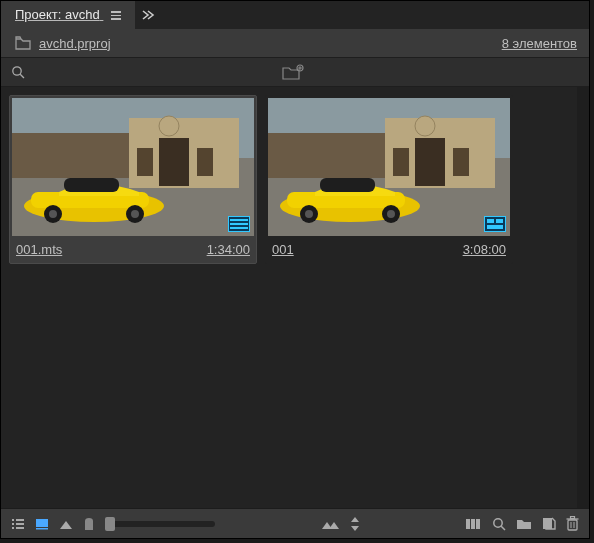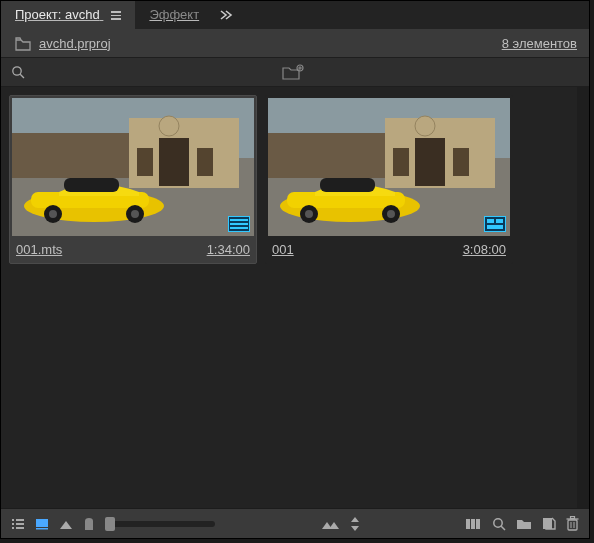--- a/index.html
+++ b/index.html
@@ -52,21 +52,21 @@
   .tabs-more {
     width: 26px; height: 28px; display:flex; align-items:center; justify-content:center;
     color:#ccc; font-weight:bold;
   }
   .project-row {
     display:flex; align-items:center; justify-content:space-between;
     height: 28px; padding: 0 12px 0 14px;
     background:#3a3a3a;
     color:#bfbfbf;
   }
-  .project-row .left { display:flex; align-items:flex-end; gap:8px; }
+  .project-row .left { display:flex; align-items:flex-start; gap:8px; }
   .folder-icon svg { display:block; }
   .search-row {
     display:flex; align-items:center;
     height: 30px; padding: 0 10px;
     background:#2e2e2e;
     border-top:1px solid #1e1e1e;
     border-bottom:1px solid #1e1e1e;
   }
   .search-input {
     background: transparent; border:none; color:#ccc; flex:0 0 42%;
@@ -129,21 +129,20 @@
 
   <div class="tabs">
     <div class="tab active">
       <span>Проект: avchd</span>
       <span class="menu-dots">
           <span></span>
           <span></span>
           <span></span>
         </span>
     </div>
-    <div class="tab">Эффект</div>
     <div class="tabs-more">
       <svg width="14" height="14" viewBox="0 0 14 14">
           <path d="M2 3 L7 7 L2 11 M7 3 L12 7 L7 11" stroke="#ccc" stroke-width="1.6" fill="none"></path>
         </svg>
     </div>
   </div>
 
   <div class="project-row">
     <div class="left">
       <span class="folder-icon ico">

